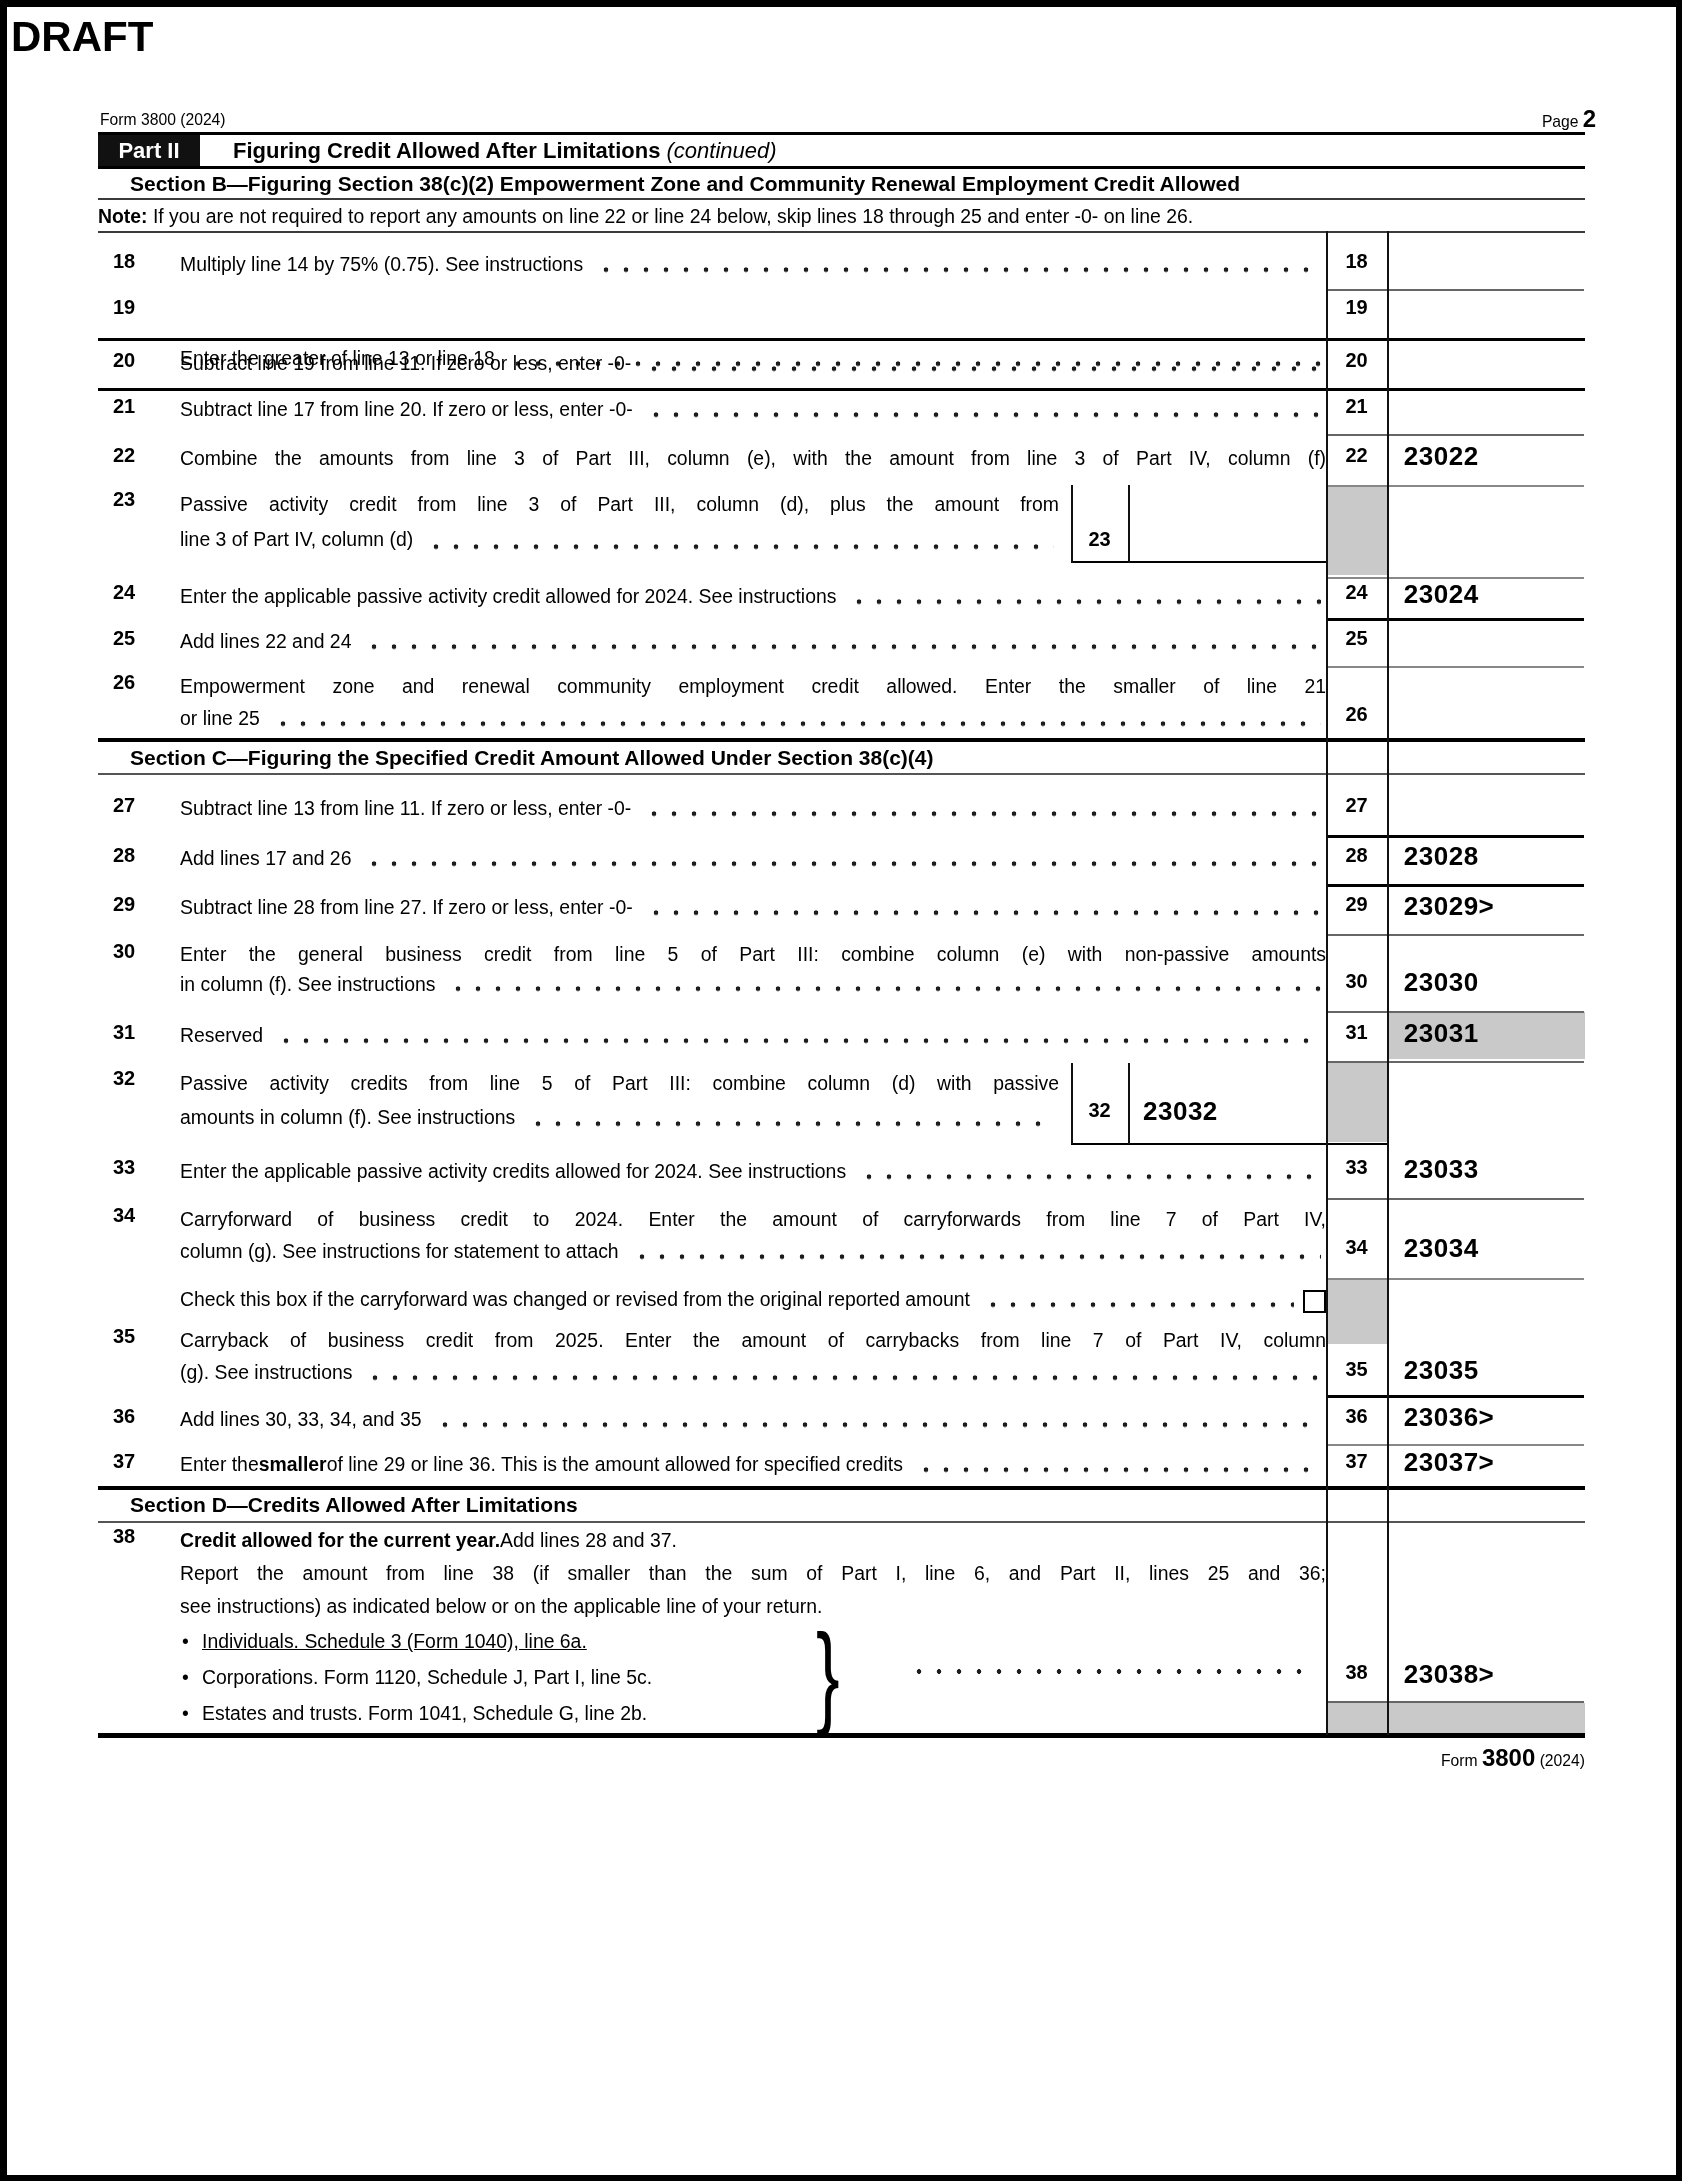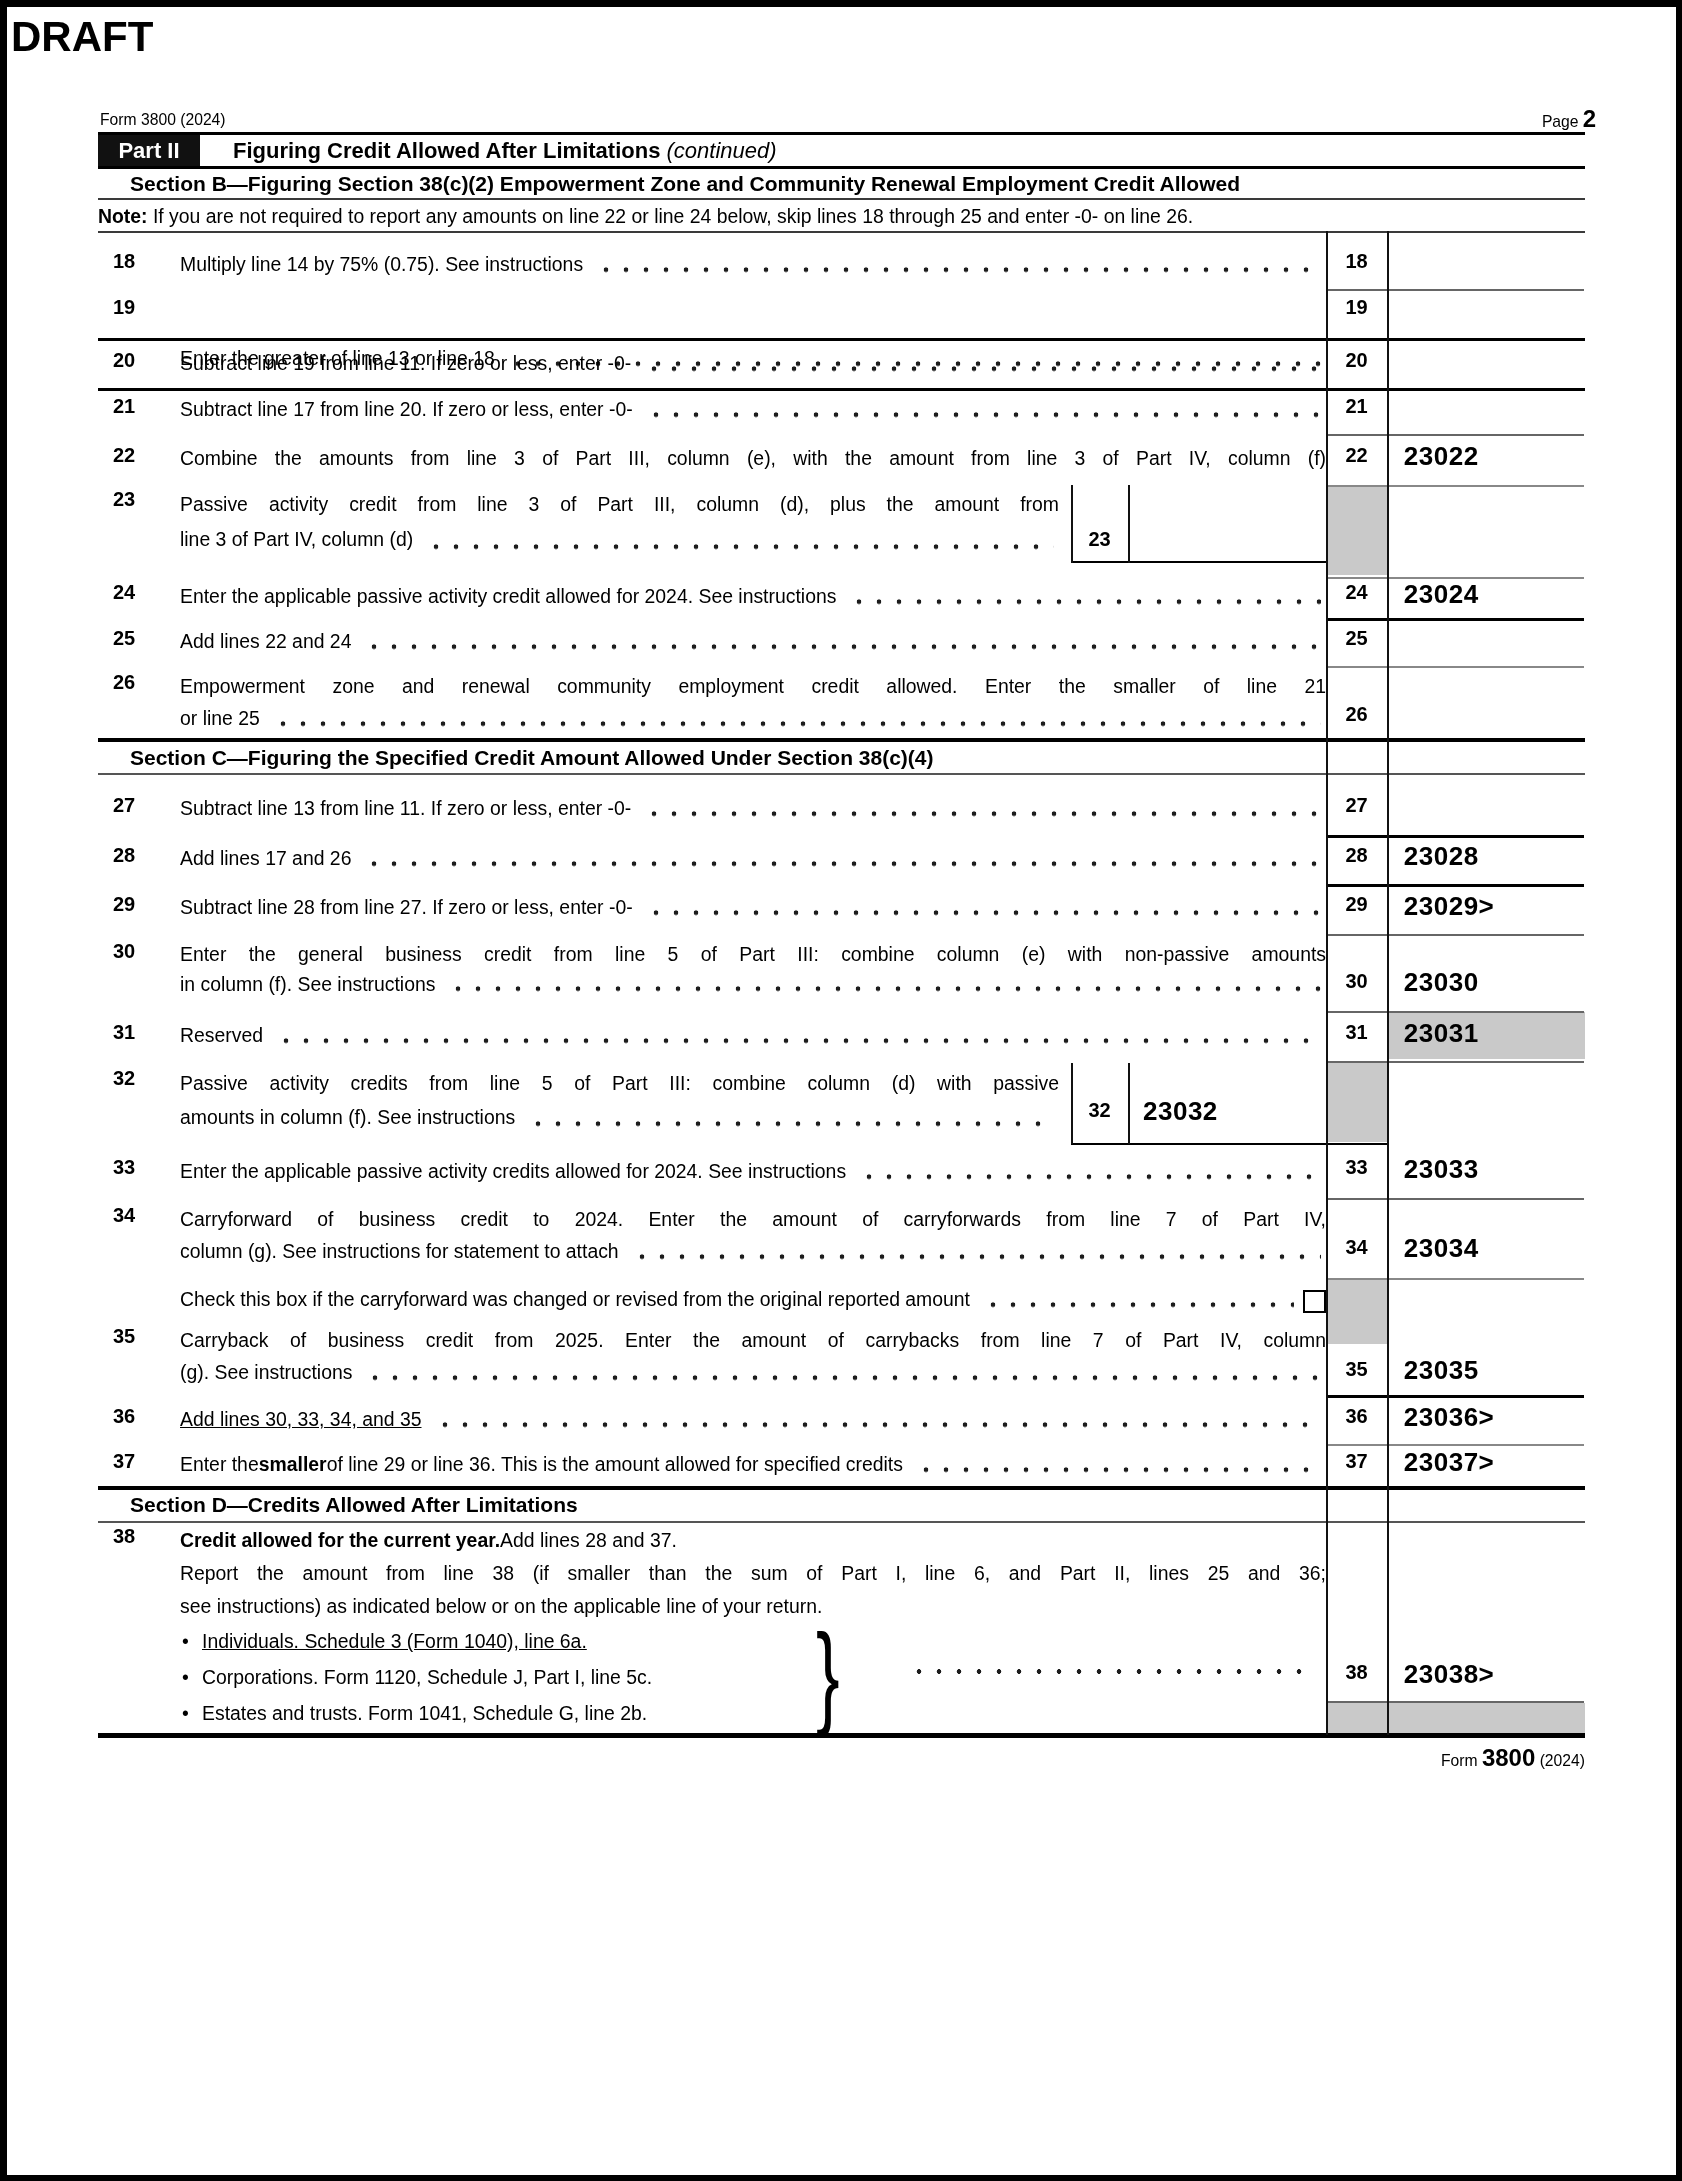--- a/index.html
+++ b/index.html
@@ -286,21 +286,21 @@
       <div class="dline jl" style="height: 32px;"><span class="txt">Carryback of business credit from 2025. Enter the amount of carrybacks from line 7 of Part IV, column</span></div>
       <div class="dline" style="height: 32px;">
         <span class="txt">(g). See instructions</span>
         <span class="leader"></span>
       </div>
     </div>
     <div class="entry-label" style="top: 1358px;">35</div>
     <div class="amount-field" style="top: 1355px;">23035</div>
     <div class="lnum" style="left: 113px; top: 1405px;">36</div>
     <div class="desc" style="left: 180px; top: 1404px; width: 1146px; line-height: 31px;">
-      <div class="dline" style="height: 31px; text-decoration: underline;">
+      <div class="dline" style="height: 31px;">
         <span class="txt">Add lines 30, 33, 34, and 35</span>
         <span class="leader"></span>
       </div>
     </div>
     <div class="entry-label" style="top: 1405px;">36</div>
     <div class="amount-field" style="top: 1402px;">23036&gt;</div>
     <div class="lnum" style="left: 113px; top: 1450px;">37</div>
     <div class="desc" style="left: 180px; top: 1449px; width: 1146px; line-height: 31px;">
       <div class="dline" style="height: 31px;">
         <span class="txt">Enter the </span>

